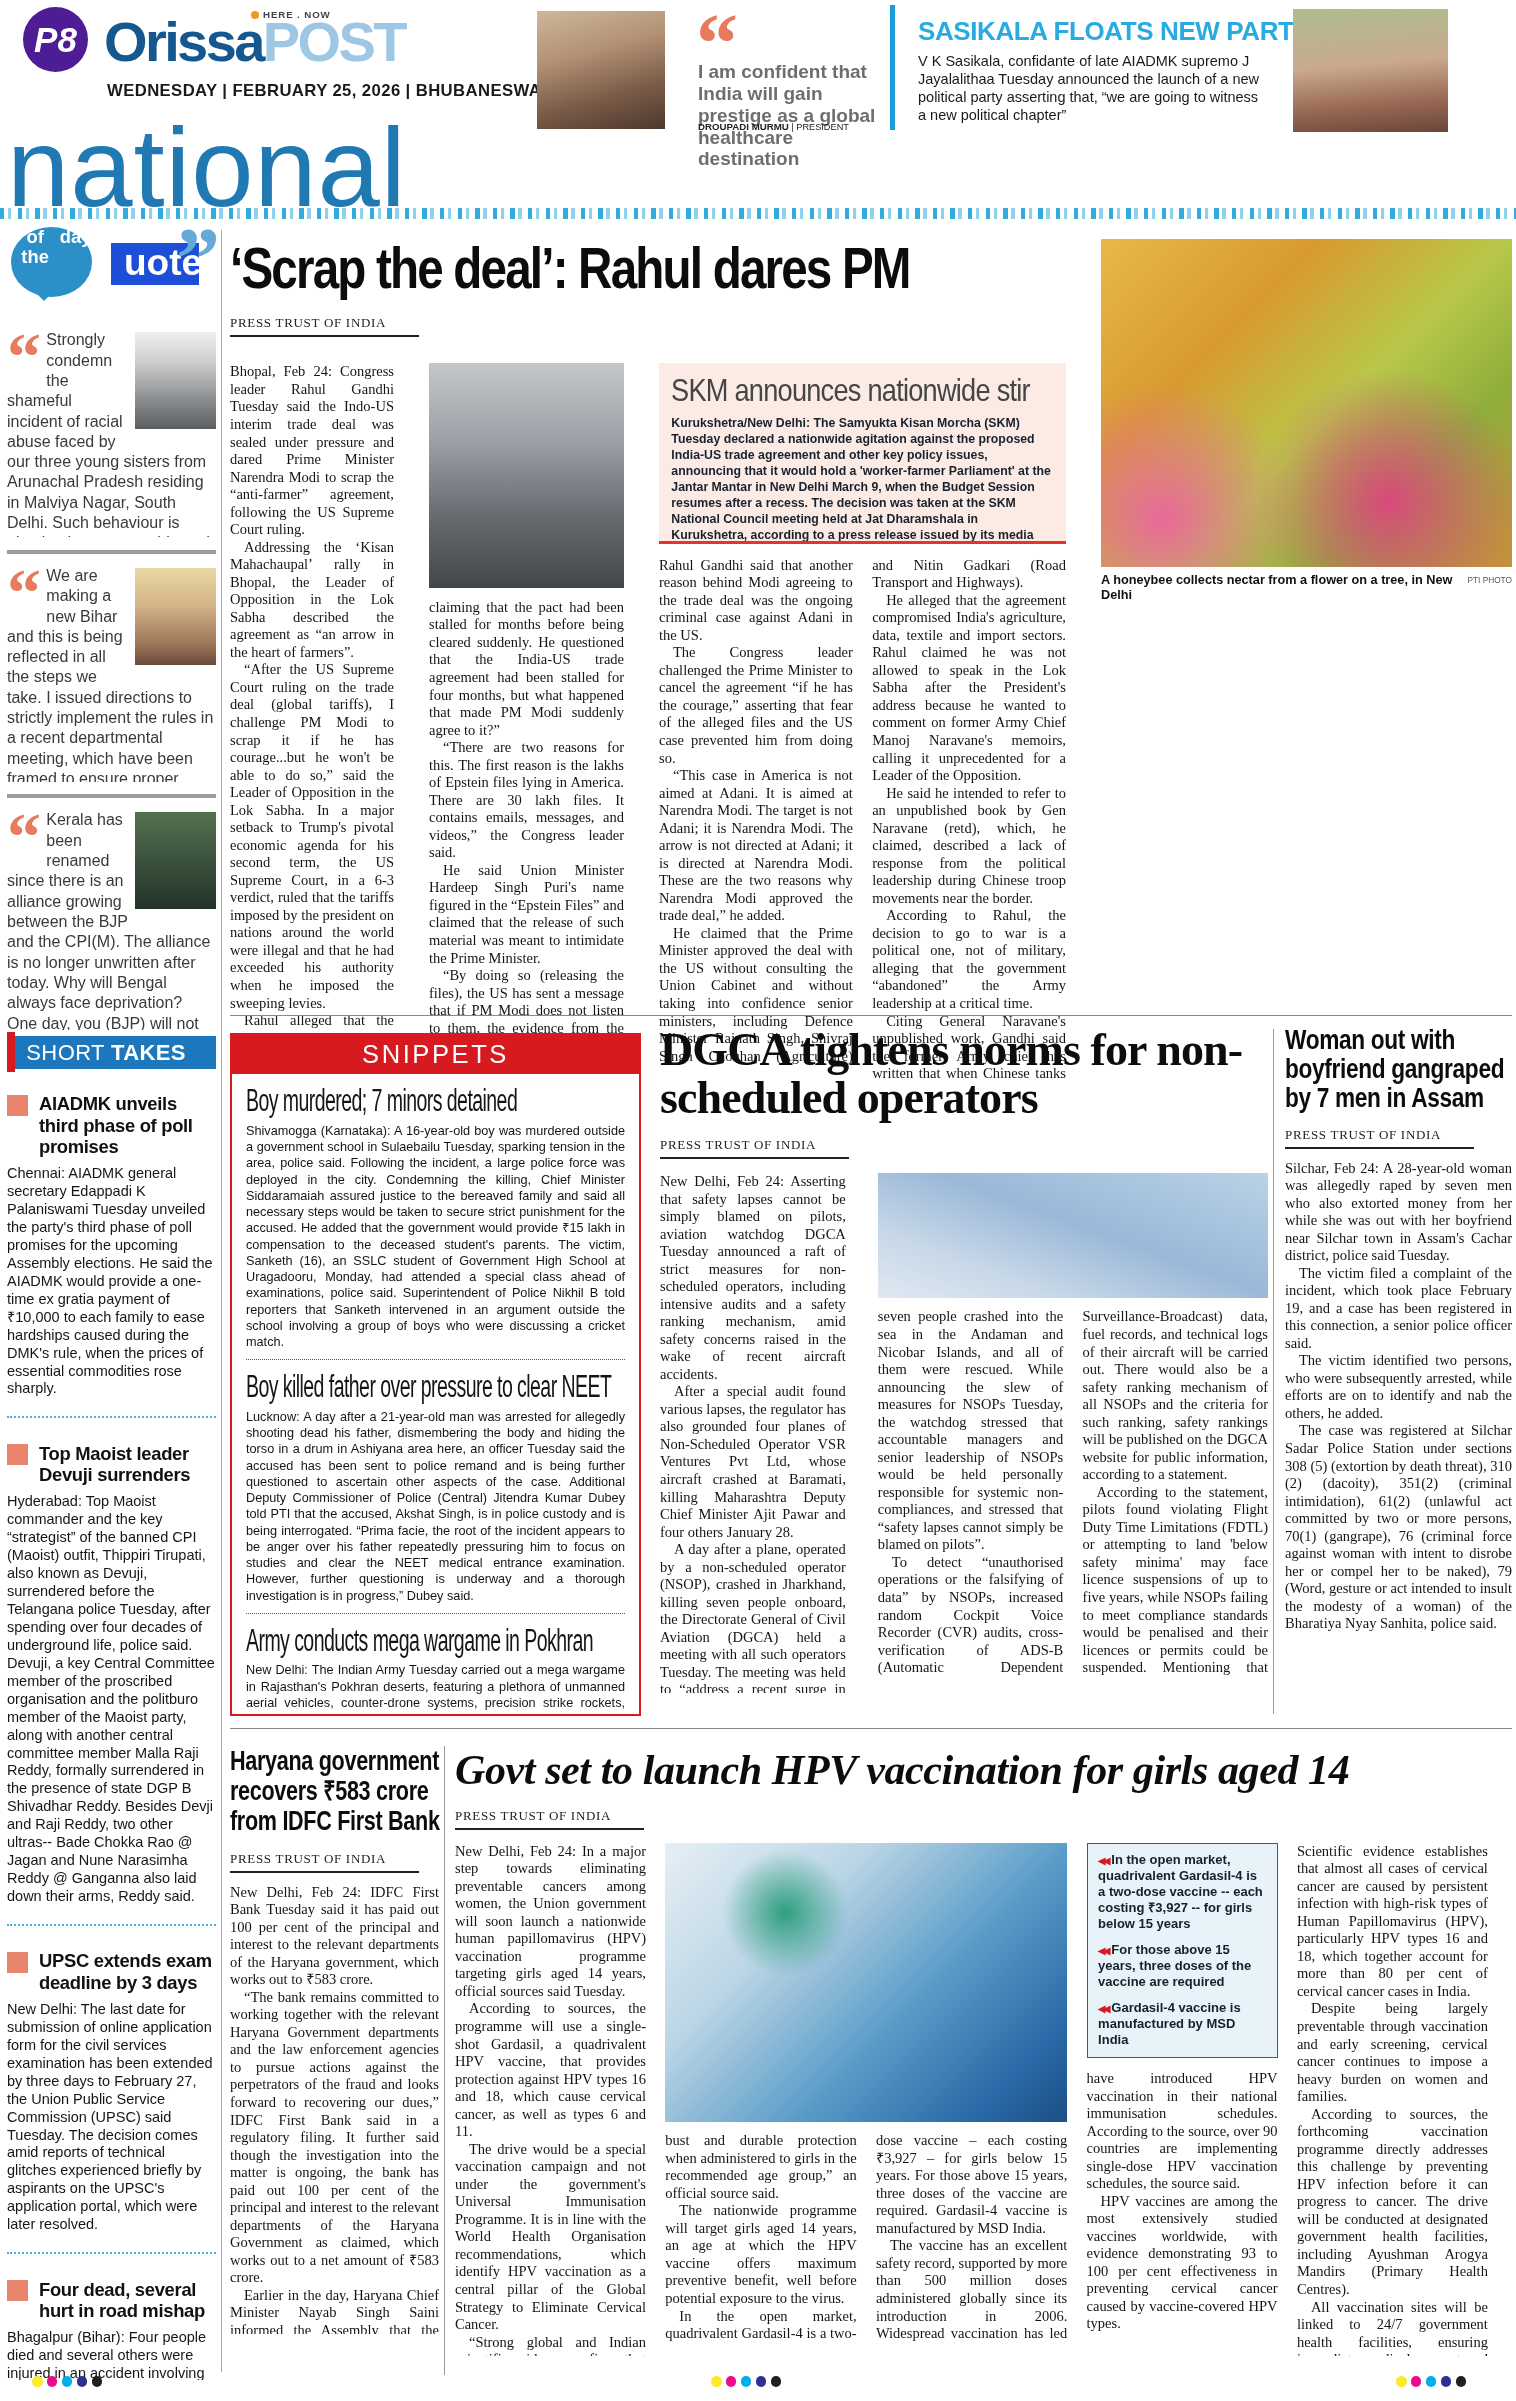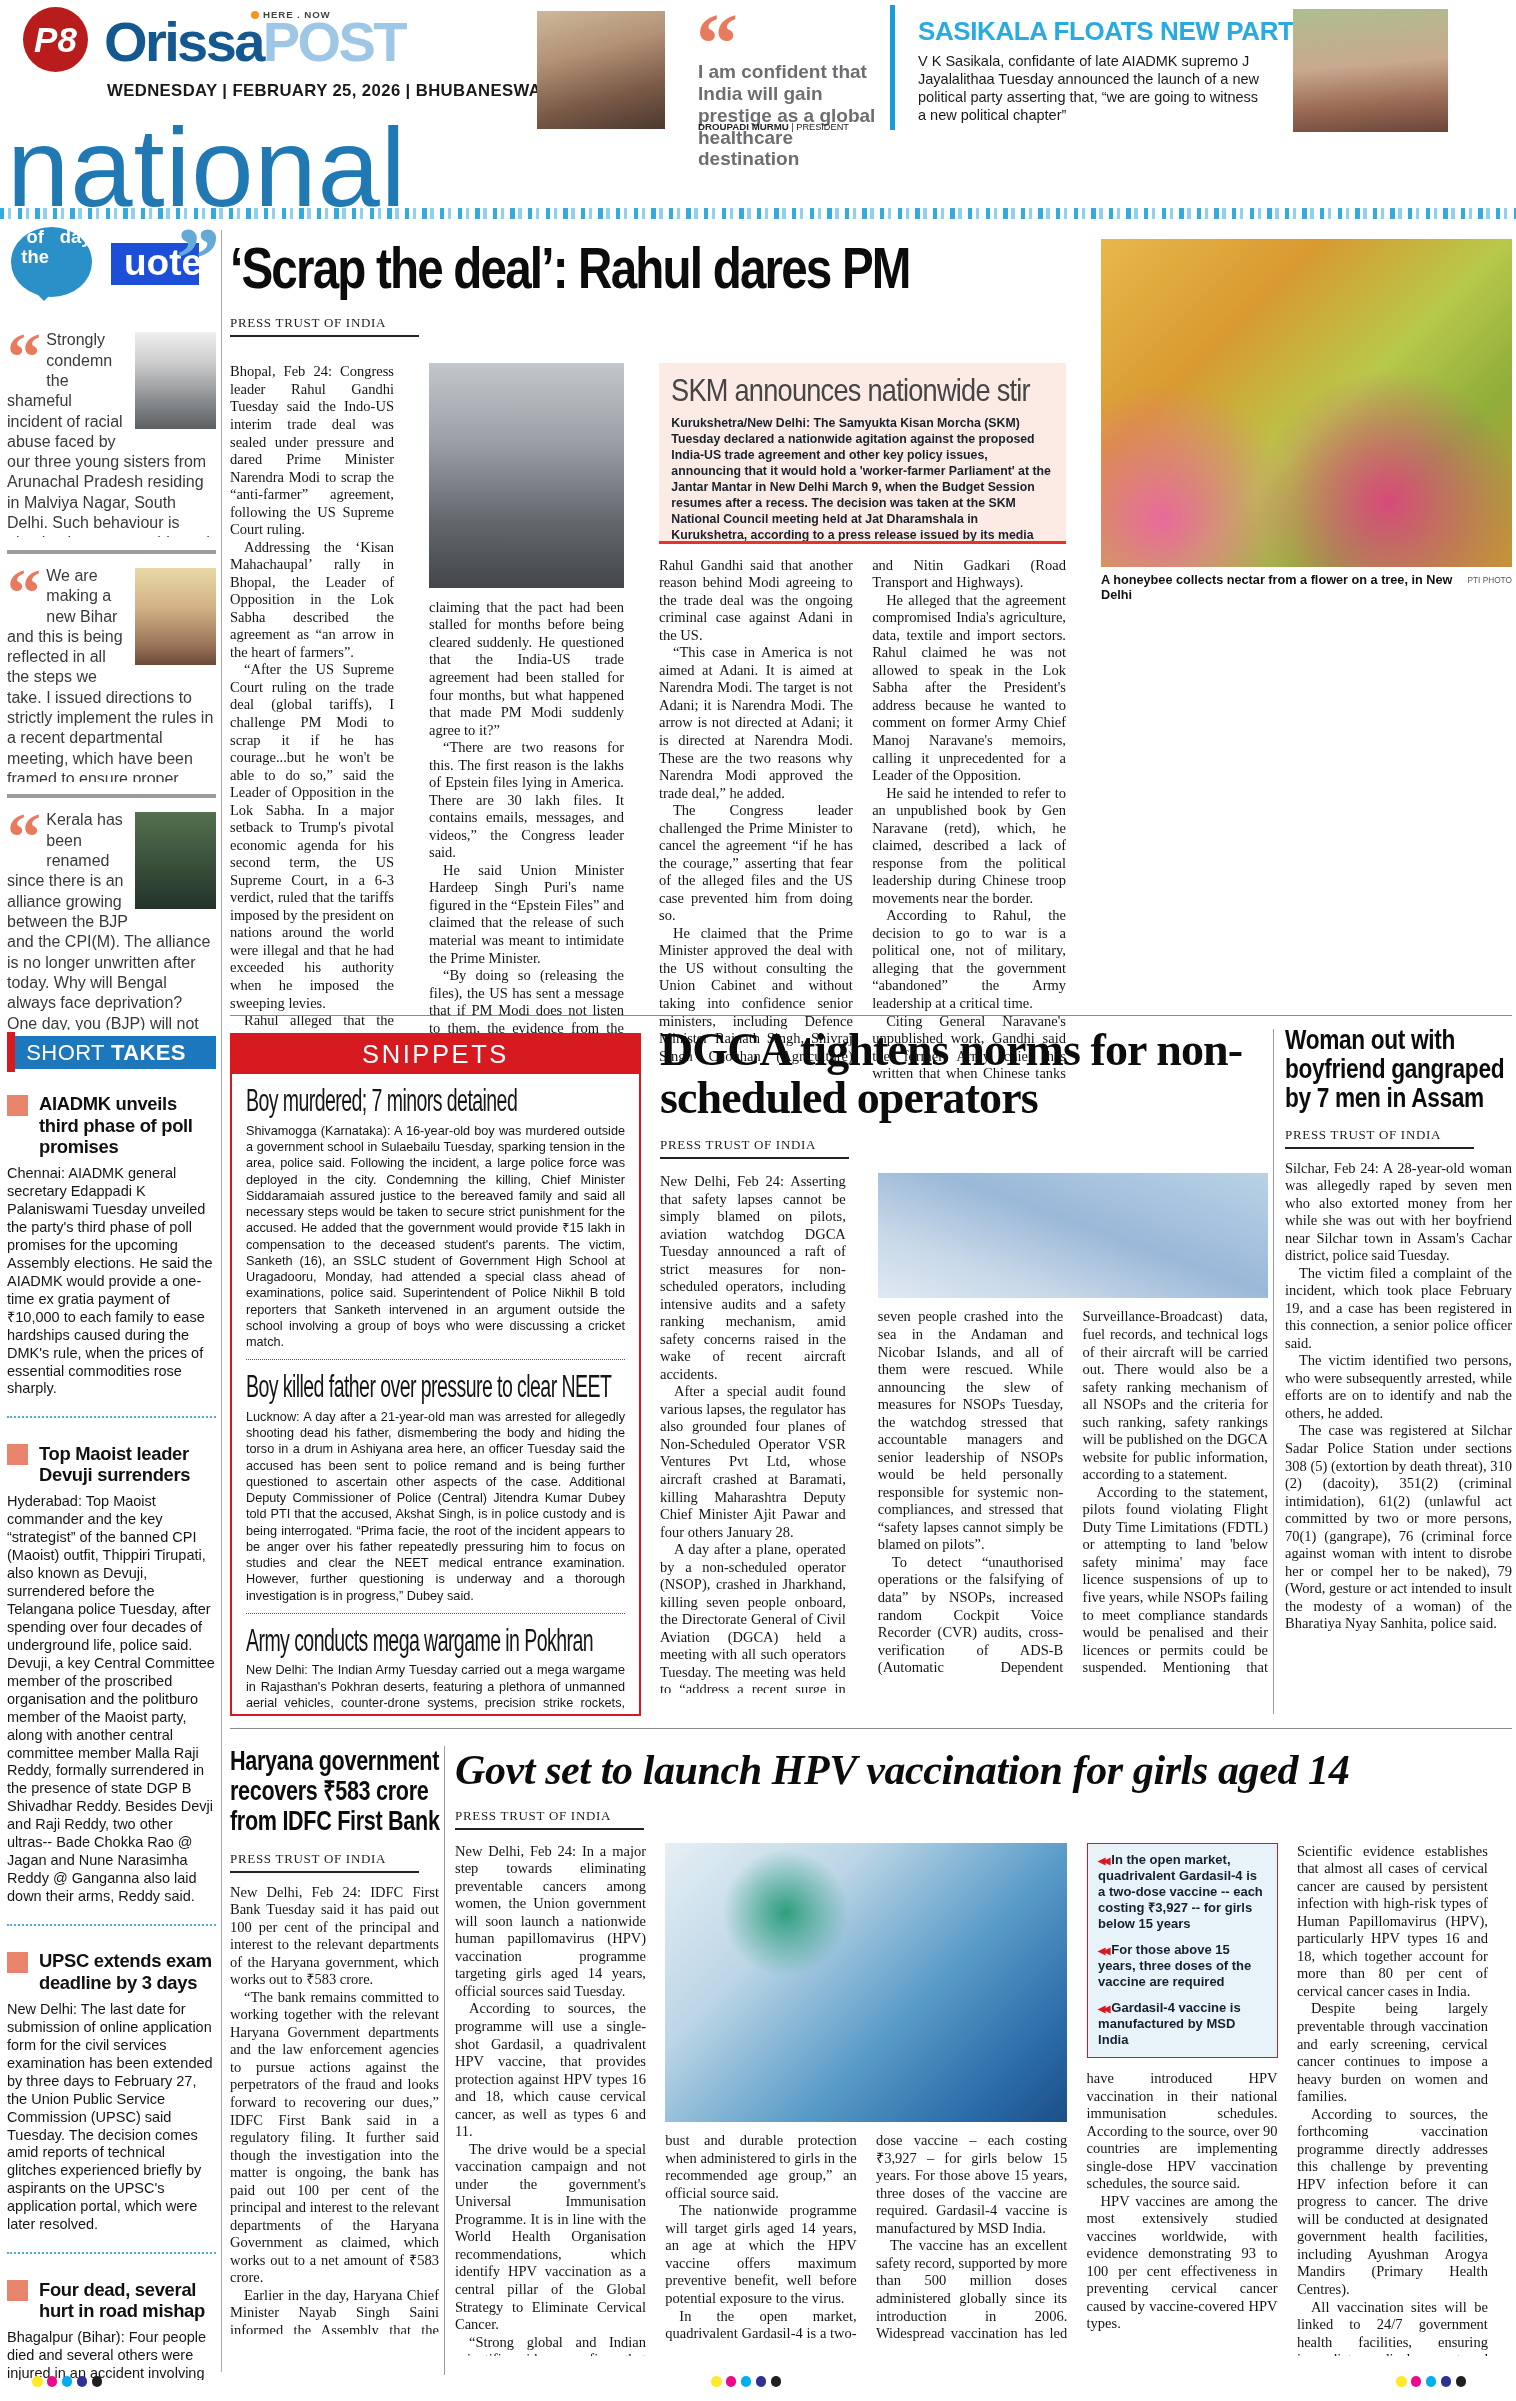--- a/index.html
+++ b/index.html
@@ -4,21 +4,21 @@
 <style>
   html,body{margin:0;padding:0;background:#e9e9e9;}
   #page{position:relative;width:1516px;height:2401px;background:#ffffff;overflow:hidden;
         font-family:"Liberation Sans",sans-serif;color:#111;}
   [data-name]{box-sizing:border-box;}
   .abs{position:absolute;}
   .photo{background:#ccc;}
   p{margin:0;}
 
   
-  .p8{left:23px;top:7px;width:65px;height:65px;border-radius:50%;background:#b91c1c;color:#fff;
+  .p8{left:23px;top:7px;width:65px;height:65px;border-radius:50%;background:#4c1d95;color:#fff;
       font-weight:bold;font-style:italic;font-size:35px;text-align:center;line-height:65px;}
   .tagline{left:263px;top:8.8px;font-size:9.7px;font-weight:bold;color:#444;letter-spacing:0.9px;}
   .tagdot{left:251px;top:10.5px;width:8px;height:8px;border-radius:50%;background:#f7941d;}
   .brand{left:104px;top:14px;font-size:56px;font-weight:bold;letter-spacing:-2.6px;line-height:1;}
   .brand .b1{color:#15588f;}
   .brand .b2{color:#9ec7e6;}
   .dateline{left:107px;top:81px;font-size:16.7px;font-weight:bold;letter-spacing:0.4px;color:#1a1a1a;}
   .murmu-photo{left:537px;top:10.5px;width:128px;height:118px;
       background:linear-gradient(165deg,#cdb79b 0%,#b39276 35%,#7a5a47 70%,#4b382e 100%);}
   .big-oq{left:696px;top:1.8px;font-size:84px;line-height:1;color:#e87a5e;font-family:"Liberation Serif",serif;font-weight:bold;}
@@ -263,22 +263,22 @@
             <p data-name="paragraph">“By doing so (releasing the files), the US has sent a message that if PM Modi does not listen to them, the evidence from the files will be revealed,” the Opposition leader alleged.</p>
           </div>
       </div>
       <div class="cCD" data-name="article-columns-3-4">
         <div class="skm" data-name="skm-box">
           <div class="skm-title" data-name="skm-box-title">SKM announces nationwide stir</div>
           <div class="skm-body" data-name="skm-box-body">Kurukshetra/New Delhi: The Samyukta Kisan Morcha (SKM) Tuesday declared a nationwide agitation against the proposed India-US trade agreement and other key policy issues, announcing that it would hold a 'worker-farmer Parliament' at the Jantar Mantar in New Delhi March 9, when the Budget Session resumes after a recess. The decision was taken at the SKM National Council meeting held at Jat Dharamshala in Kurukshetra, according to a press release issued by its media cell.</div>
         </div>
         <div class="cd-flow ser" data-name="columns-3-4-text">
             <p data-name="paragraph">Rahul Gandhi said that another reason behind Modi agreeing to the trade deal was the ongoing criminal case against Adani in the US.</p>
+            <p data-name="paragraph">The Congress leader challenged the Prime Minister to cancel the agreement “if he has the courage,” asserting that fear of the alleged files and the US case prevented him from doing so.</p>
             <p data-name="paragraph">“This case in America is not aimed at Adani. It is aimed at Narendra Modi. The target is not Adani; it is Narendra Modi. The arrow is not directed at Adani; it is directed at Narendra Modi. These are the two reasons why Narendra Modi approved the trade deal,” he added.</p>
-            <p data-name="paragraph">The Congress leader challenged the Prime Minister to cancel the agreement “if he has the courage,” asserting that fear of the alleged files and the US case prevented him from doing so.</p>
             <p data-name="paragraph">He claimed that the Prime Minister approved the deal with the US without consulting the Union Cabinet and without taking into confidence senior ministers, including Defence Minister Rajnath Singh, Shivraj Singh Chouhan (Agriculture) and Nitin Gadkari (Road Transport and Highways).</p>
             <p data-name="paragraph">He alleged that the agreement compromised India's agriculture, data, textile and import sectors. Rahul claimed he was not allowed to speak in the Lok Sabha after the President's address because he wanted to comment on former Army Chief Manoj Naravane's memoirs, calling it unprecedented for a Leader of the Opposition.</p>
             <p data-name="paragraph">He said he intended to refer to an unpublished book by Gen Naravane (retd), which, he claimed, described a lack of response from the political leadership during Chinese troop movements near the border.</p>
             <p data-name="paragraph">According to Rahul, the decision to go to war is a political one, not of military, alleging that the government “abandoned” the Army leadership at a critical time.</p>
             <p data-name="paragraph">Citing General Naravane's unpublished work, Gandhi said the former Army chief has written that when Chinese tanks were approaching the Indian border, he had called up Defence Minister Rajnath Singh, National Security Advisor Ajit Dobhal and External Affairs Minister S. Jaishankar to seek the government's orders regarding action, but received no response.</p>
           </div>
       </div>
     </div>
   </div>
 

